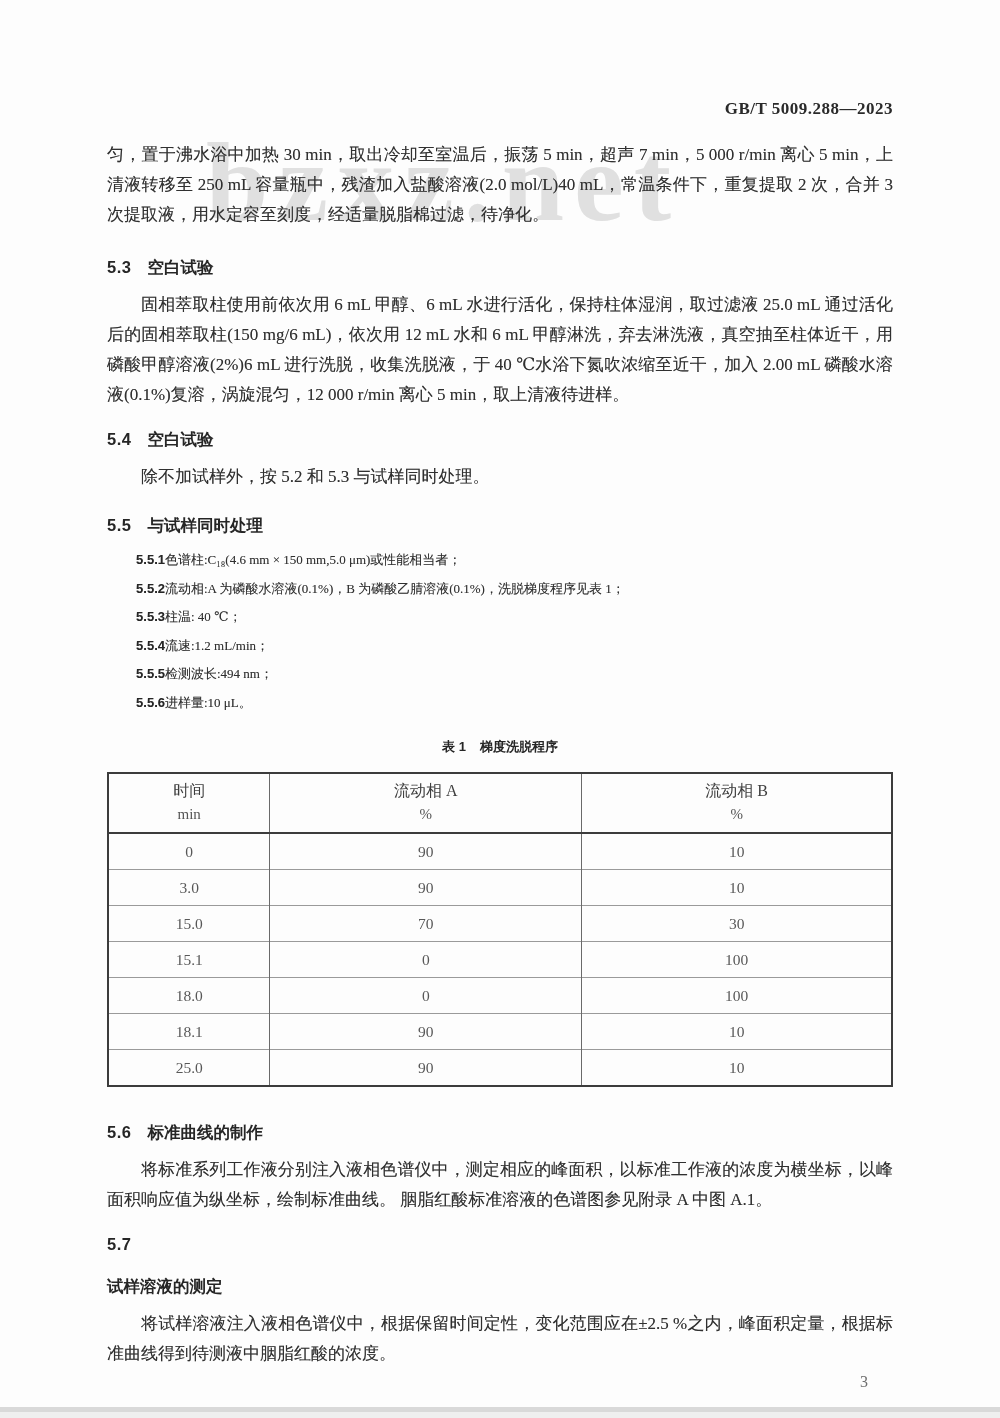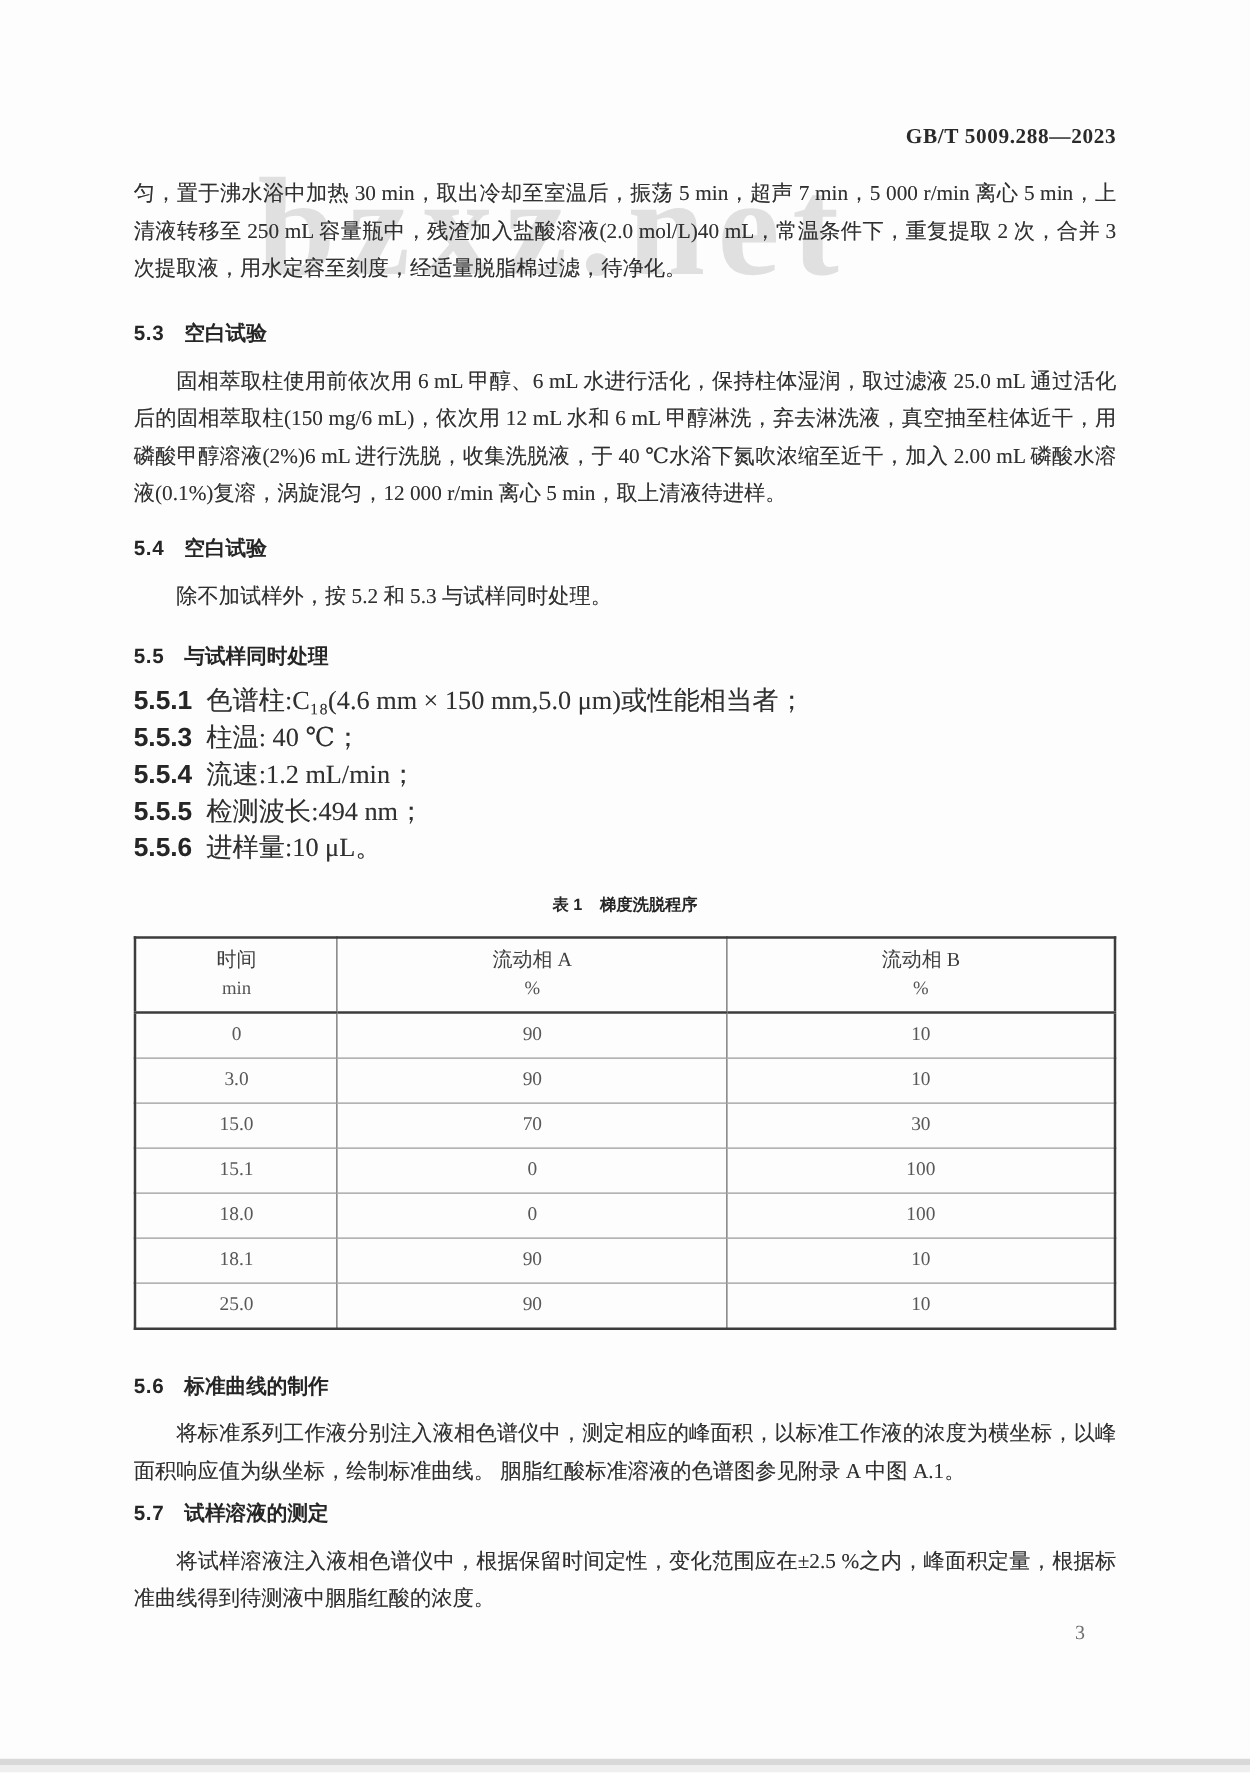--- a/index.html
+++ b/index.html
@@ -42,24 +42,25 @@
     font-weight:bold;
     font-size:16.5px;
     line-height:26px;
     color:#262626;
   }
   .sec-heading .sec-num{letter-spacing:.5px;}
   #instrument-list{margin-top:8px;}
   .inst-item{
     display:flex;
     align-items:baseline;
-    font-size:21px;
+    font-size:13px;
     line-height:28.5px;
     color:#303030;
     text-shadow:0 0 .5px rgba(40,40,40,.35);
+    text-align:right;
   }
   .inst-item .inst-num{
     font-family:"Liberation Sans","DejaVu Sans",sans-serif;
     font-weight:bold;
     width:58px;
     flex:0 0 58px;
     color:#262626;
   }
   .table-caption{
     margin-top:18px;
@@ -157,20 +158,24 @@
     <div class="sec-heading" style="margin-top:20px;">
       <span class="sec-num">5.5</span>
       <span class="sec-title">与试样同时处理</span>
     </div>
     <div id="instrument-list">
         <div class="inst-item">
           <span class="inst-num">5.5.1</span>
           <span>色谱柱:C₁₈(4.6 mm × 150 mm,5.0 μm)或性能相当者；</span>
         </div>
         <div class="inst-item">
+          <span class="inst-num">5.5.2</span>
+          <span>流动相:A 为磷酸水溶液(0.1%)，B 为磷酸乙腈溶液(0.1%)，洗脱梯度程序见表 1；</span>
+        </div>
+        <div class="inst-item">
           <span class="inst-num">5.5.3</span>
           <span>柱温: 40 ℃；</span>
         </div>
         <div class="inst-item">
           <span class="inst-num">5.5.4</span>
           <span>流速:1.2 mL/min；</span>
         </div>
         <div class="inst-item">
           <span class="inst-num">5.5.5</span>
           <span>检测波长:494 nm；</span>
@@ -231,21 +236,21 @@
           </tr>
         </tbody>
     </table>
 
     <div class="sec-heading" style="margin-top:32px;">
       <span class="sec-num">5.6</span>
       <span class="sec-title">标准曲线的制作</span>
     </div>
     <p class="para indent">将标准系列工作液分别注入液相色谱仪中，测定相应的峰面积，以标准工作液的浓度为横坐标，以峰面积响应值为纵坐标，绘制标准曲线。 胭脂红酸标准溶液的色谱图参见附录 A 中图 A.1。</p>
 
-    <div class="sec-heading" style="margin-top:6px;">
+    <div class="sec-heading" style="margin-top:16px;flex-direction:column;">
       <span class="sec-num">5.7</span>
       <span class="sec-title">试样溶液的测定</span>
     </div>
     <p class="para indent">将试样溶液注入液相色谱仪中，根据保留时间定性，变化范围应在±2.5 %之内，峰面积定量，根据标准曲线得到待测液中胭脂红酸的浓度。</p>
 
     <div class="page-number">3</div>
   </div>
 
   <div id="bottom-edge"></div>
   <div id="bottom-under"></div>

